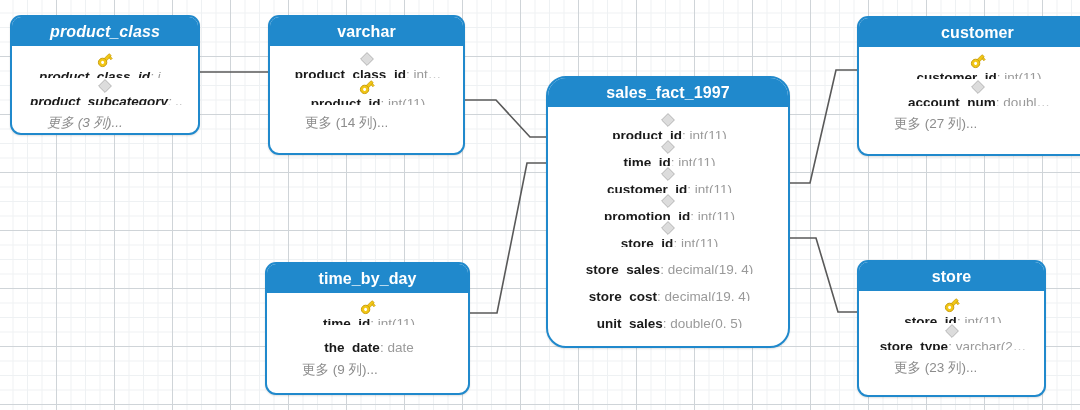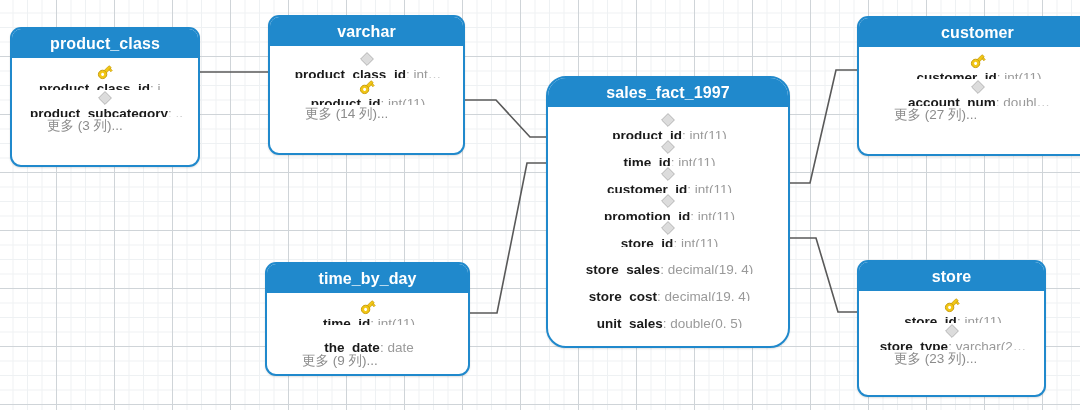--- a/index.html
+++ b/index.html
@@ -89,21 +89,21 @@
     overflow: hidden;
     text-overflow: clip;
     white-space: nowrap;
   }
   .attr-type {
     font-weight: normal;
     color: #9a9a9a;
   }
   .more-row {
     display: flex;
-    align-items: flex-start;
+    align-items: flex-end;
     height: 27px;
     padding: 0 6px 0 9px;
     white-space: nowrap;
   }
   .more-text {
     font-size: 13.5px;
     color: #8c8c8c;
     font-weight: normal;
   }
 </style>
@@ -114,21 +114,21 @@
 
   <svg id="links" viewBox="0 0 1080 410" width="1080" height="410">
       <path class="link-path" d="M 200 72 L 268 72"></path>
       <path class="link-path" d="M 465 100 L 496 100 L 530 137 L 546 137"></path>
       <path class="link-path" d="M 470 313 L 497 313 L 527 163 L 546 163"></path>
       <path class="link-path" d="M 790 183 L 810 183 L 836 70 L 857 70"></path>
       <path class="link-path" d="M 790 238 L 816 238 L 838 312 L 857 312"></path>
     </svg>
 
   <div id="tables-layer">
-      <div class="table-node" style="left: 10px; top: 27px; width: 190px; height: 140px;">
+      <div class="table-node" style="left: 10px; top: 15px; width: 190px; height: 120px; font-style: italic;">
         <div class="table-header">product_class</div>
         <div class="table-body">
           <div class="attr-row">
             <span class="attr-icon">
               <svg width="18" height="18" viewBox="0 0 18 18">
                 <g transform="rotate(-45 9 9)">
                   <rect x="8" y="7.4" width="8.6" height="3.2" rx="1.1" fill="#f2c715" stroke="#c79a08" stroke-width="0.7"></rect>
                   <rect x="13.4" y="10.2" width="1.8" height="2.8" fill="#f2c715" stroke="#c79a08" stroke-width="0.7"></rect>
                   <circle cx="5.6" cy="9" r="4.2" fill="#f2c715" stroke="#c79a08" stroke-width="0.9"></circle>
                   <circle cx="5.6" cy="9" r="1.5" fill="#ffffff"></circle>
@@ -261,21 +261,21 @@
               </svg>
             </span>
             <span class="attr-text"><span>account_num</span><span class="attr-type">: doubl…</span></span>
           </div>
           <div class="more-row">
             <span class="attr-icon blank"></span>
             <span class="more-text">更多 (27 列)...</span>
           </div>
         </div>
       </div>
-      <div class="table-node" style="left: 265px; top: 262px; width: 205px; height: 114px;">
+      <div class="table-node" style="left: 265px; top: 262px; width: 205px; height: 133px;">
         <div class="table-header">time_by_day</div>
         <div class="table-body">
           <div class="attr-row">
             <span class="attr-icon">
               <svg width="18" height="18" viewBox="0 0 18 18">
                 <g transform="rotate(-45 9 9)">
                   <rect x="8" y="7.4" width="8.6" height="3.2" rx="1.1" fill="#f2c715" stroke="#c79a08" stroke-width="0.7"></rect>
                   <rect x="13.4" y="10.2" width="1.8" height="2.8" fill="#f2c715" stroke="#c79a08" stroke-width="0.7"></rect>
                   <circle cx="5.6" cy="9" r="4.2" fill="#f2c715" stroke="#c79a08" stroke-width="0.9"></circle>
                   <circle cx="5.6" cy="9" r="1.5" fill="#ffffff"></circle>

